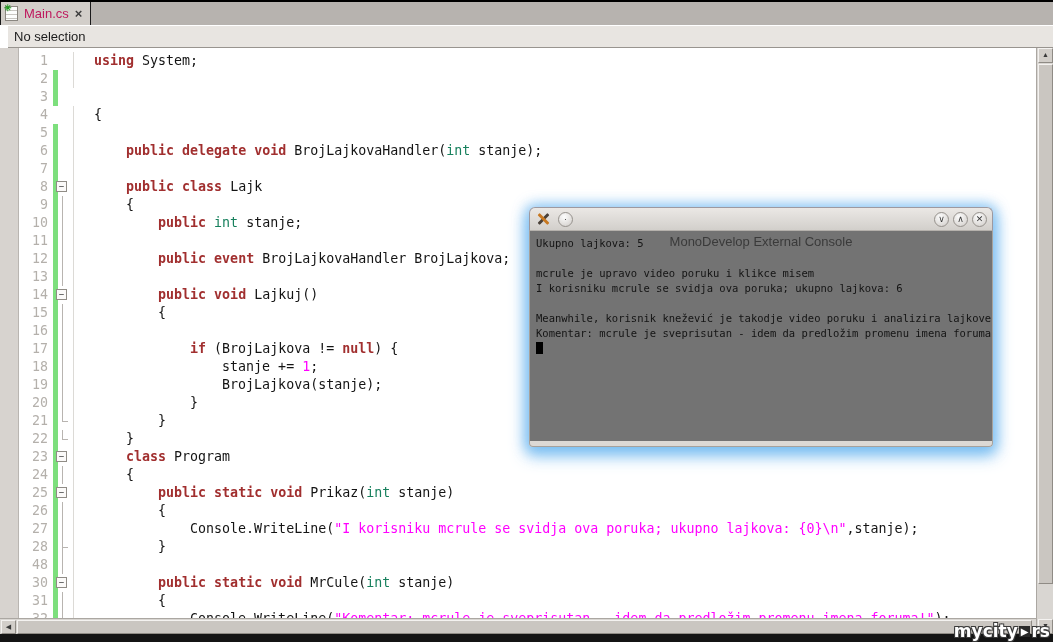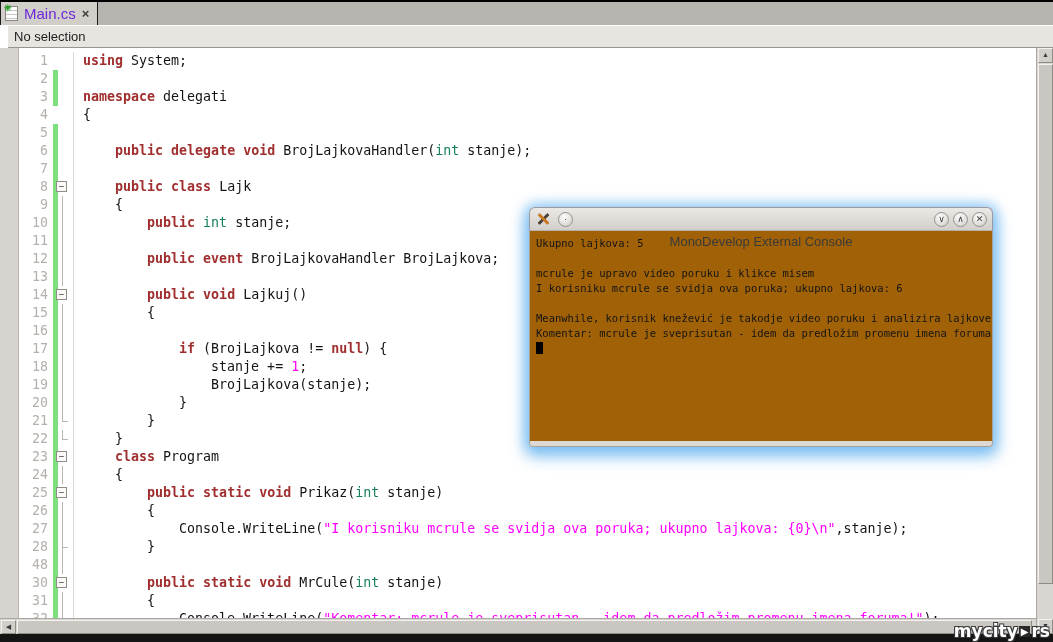--- a/index.html
+++ b/index.html
@@ -9,21 +9,21 @@
   
   .tabbar{position:absolute;left:0;top:0;width:100%;height:25px;background:#b7b3af;
           border-top:2px solid #000;box-sizing:border-box;}
   .tab{position:absolute;left:0;top:0;height:23px;background:#d2cec9;
        border-right:1px solid #1a1a1a;border-left:1px solid #1a1a1a;
        display:flex;align-items:center;padding:0 8px 0 4px;gap:6px;}
   .fileicon{position:relative;width:13px;height:15px;background:#fdfdfd;border:1px solid #8a8680;
             box-sizing:border-box;display:inline-block;
             background-image:repeating-linear-gradient(#fdfdfd 0 3px,#c9c6c2 3px 4px);}
   .fileicon .star{position:absolute;left:-2px;top:-3px;font-size:9px;line-height:9px;color:#1f9a1f;font-weight:bold;}
-  .tablabel{font-size:15px;color:#6d28d9;}
+  .tablabel{font-size:13px;color:#be185d;}
   .tabclose{font-size:13px;color:#3c3c3c;font-weight:bold;cursor:default;line-height:13px;}
 
   
   .pathbar{position:absolute;left:0;top:25px;width:100%;height:23px;background:#e8e5e1;
            border-top:1px solid #fff;border-bottom:1px solid #98948f;box-sizing:border-box;
            font-size:13px;color:#1c1c1c;line-height:21px;padding-left:6px;margin-left:8px;}
 
   
   .editwrap{position:absolute;left:0;top:48px;right:17px;bottom:24px;background:#fff;overflow:hidden;}
   .iconmargin{position:absolute;left:0;top:0;bottom:0;width:18px;background:#d7d3cf;
@@ -33,21 +33,21 @@
         font-family:"DejaVu Sans Mono",monospace;font-size:13.3px;}
   .ln{display:inline-block;width:30px;text-align:right;padding-right:5px;color:#b4b0ab;flex:none;}
   .mk{display:inline-block;width:20px;height:18px;position:relative;flex:none;}
   .mk.chg::before{content:"";position:absolute;left:0;top:0;width:5px;height:18px;background:#7ddf7d;}
   .mk.v::after,.mk.end::after,.mk.tee::after{content:"";position:absolute;left:9px;top:0;width:1px;height:18px;background:#b8b4b0;}
   .mk.end::after{height:9px;}
   .mk.end .tick,.mk.tee .tick{position:absolute;left:9px;top:9px;width:6px;height:1px;background:#b8b4b0;}
   .fbox{position:absolute;left:3px;top:3px;width:11px;height:11px;background:#fbfaf9;
         border:1px solid #908c86;box-sizing:border-box;font-size:9px;line-height:8px;
         text-align:center;color:#3a3a3a;z-index:2;}
-  .ct{border-left:1px solid #dcdad6;padding-left:9px;color:#141414;}
+  .ct{border-left:1px solid #dcdad6;padding-left:20px;color:#141414;}
   .k{color:#a12f2f;font-weight:bold;}
   .t{color:#17805d;font-weight:normal;}
   .s{color:#ff00ff;}
   .n{color:#ff00ff;}
   .p{color:#141414;}
 
   
   .vscroll{position:absolute;right:0;top:48px;bottom:8px;width:17px;background:#d9d6d2;
            border-left:1px solid #aba7a2;box-sizing:border-box;}
   .hscroll{position:absolute;left:0;right:17px;bottom:8px;height:16px;background:#d9d6d2;
@@ -78,21 +78,21 @@
   .contitle .title{position:absolute;left:0;right:0;text-align:center;font-size:13px;color:#3a3a3a;margin-top:45px;}
   .toolsicon{position:relative;width:16px;height:16px;margin-right:4px;}
   .toolsicon .b1,.toolsicon .b2{position:absolute;left:7px;top:1px;width:3px;height:14px;border-radius:1px;}
   .toolsicon .b1{background:#4a4038;transform:rotate(45deg);}
   .toolsicon .b2{background:#c87820;transform:rotate(-45deg);}
   .cbtn{width:15px;height:15px;border-radius:50%;background:radial-gradient(circle at 40% 30%,#fdfdfd,#cfcbc7);
         border:1px solid #96928d;box-sizing:border-box;font-size:9px;line-height:12px;
         text-align:center;color:#3a3a3a;z-index:2;}
   .menudot{margin-left:3px;}
   .winbtns{margin-left:auto;display:flex;gap:4px;z-index:2;}
-  .conbody{height:210px;background:#a16207;border-left:1px solid #a5a19c;border-right:1px solid #a5a19c;
+  .conbody{height:210px;background:#737373;border-left:1px solid #a5a19c;border-right:1px solid #a5a19c;
            box-sizing:border-box;padding:5px 0 0 6px;overflow:hidden;
            font-family:"DejaVu Sans Mono",monospace;font-size:10.5px;line-height:15px;color:#141414;}
   .cline{height:15px;white-space:pre;}
   .cursor{display:inline-block;width:7px;height:12px;background:#000;vertical-align:-2px;}
   .confoot{height:6px;background:#dcd9d5;border:1px solid #a5a19c;border-top:none;
            border-radius:0 0 4px 4px;box-sizing:border-box;}
 </style>
 </head>
 <body>
 
@@ -110,21 +110,21 @@
 
   <div class="pathbar">
     <span>No selection</span>
   </div>
 
   <div class="editwrap">
     <div class="iconmargin"></div>
     <div class="rows" id="rows">
         <div class="crow"><span class="ln">1</span><span class="mk"></span><span class="ct"><span class="k">using</span><span class="p"> System;</span></span></div>
         <div class="crow"><span class="ln">2</span><span class="mk chg"></span><span class="ct"></span></div>
-        <div class="crow"><span class="ln">3</span><span class="mk chg"></span><span class="ct"><span class="k">namespace</span><span class="p"> delegati</span></span></div>
+        <div class="crow"><span class="ln">3</span><span class="mk chg"></span></div>
         <div class="crow"><span class="ln">4</span><span class="mk"></span><span class="ct"><span class="p">{</span></span></div>
         <div class="crow"><span class="ln">5</span><span class="mk chg"></span><span class="ct"></span></div>
         <div class="crow"><span class="ln">6</span><span class="mk chg"></span><span class="ct"><span class="p">    </span><span class="k">public</span><span class="p"> </span><span class="k">delegate</span><span class="p"> </span><span class="k">void</span><span class="p"> BrojLajkovaHandler(</span><span class="t">int</span><span class="p"> stanje);</span></span></div>
         <div class="crow"><span class="ln">7</span><span class="mk chg"></span><span class="ct"></span></div>
         <div class="crow"><span class="ln">8</span><span class="mk chg"><span class="fbox">−</span></span><span class="ct"><span class="p">    </span><span class="k">public</span><span class="p"> </span><span class="k">class</span><span class="p"> Lajk</span></span></div>
         <div class="crow"><span class="ln">9</span><span class="mk chg v"></span><span class="ct"><span class="p">    {</span></span></div>
         <div class="crow"><span class="ln">10</span><span class="mk chg v"></span><span class="ct"><span class="p">        </span><span class="k">public</span><span class="p"> </span><span class="t">int</span><span class="p"> stanje;</span></span></div>
         <div class="crow"><span class="ln">11</span><span class="mk chg v"></span><span class="ct"></span></div>
         <div class="crow"><span class="ln">12</span><span class="mk chg v"></span><span class="ct"><span class="p">        </span><span class="k">public</span><span class="p"> </span><span class="k">event</span><span class="p"> BrojLajkovaHandler BrojLajkova;</span></span></div>
         <div class="crow"><span class="ln">13</span><span class="mk chg v"></span><span class="ct"></span></div>

